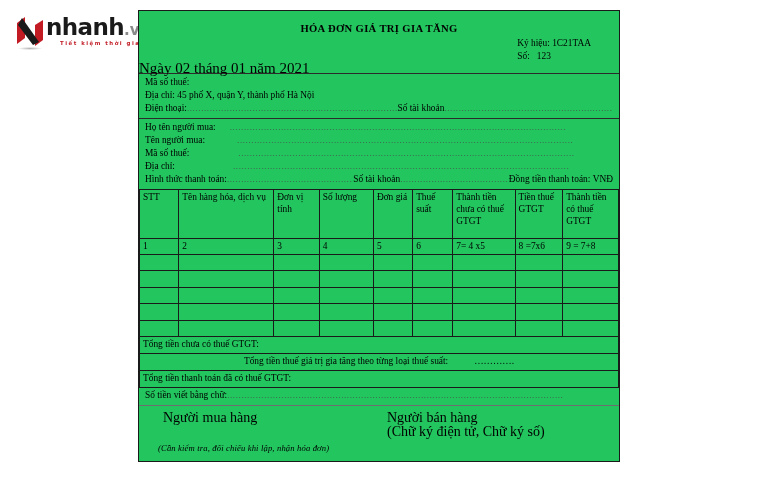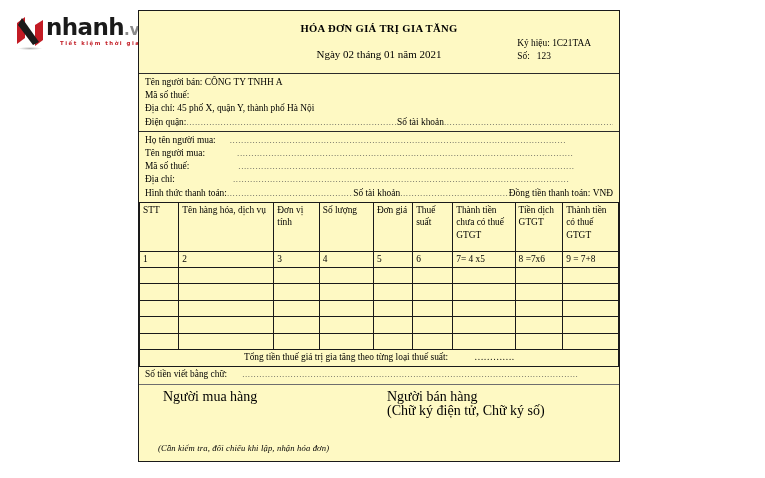--- a/index.html
+++ b/index.html
@@ -69,21 +69,21 @@
 
   
   #invoice-sheet {
     position: absolute;
     left: 138px;
     top: 10px;
     width: 482px;
     height: 452px;
     border: 1px solid #1a1a1a;
     box-sizing: border-box;
-    background: #fef9c3;
+    background: #22c55e;
     font-size: 9.4px;
     line-height: 1.32;
   }
 
   
   #invoice-header {
     position: relative;
     height: 62px;
   }
   #invoice-title {
@@ -95,23 +95,23 @@
   }
   #invoice-serial-block {
     position: absolute;
     right: 28px;
     top: 26px;
     font-size: 9.4px;
     line-height: 1.38;
     white-space: pre;
   }
   #invoice-date {
-    text-align: center;
-    font-size: 11px;
-    margin-top: 11px;
+    text-align: left;
+    font-size: 15px;
+    margin-top: 23px;
   }
 
   .hrule {
     border: 0;
     border-top: 1px solid #2b2b2b;
     margin: 0;
   }
   .hrule-thin {
     border: 0;
     border-top: 1px solid #6e6e6e;
@@ -199,21 +199,20 @@
   #amount-words-row {
     padding: 1px 6px 2px 6px;
     position: relative;
     height: 14px;
   }
   #amount-words-line {
     display: flex;
     align-items: baseline;
     font-size: 9.4px;
     line-height: 13px;
-    gap: 15px;
   }
 
   
   #signature-area {
     position: relative;
     height: 78px;
   }
   .sign-col {
     position: absolute;
     top: 5px;
@@ -254,34 +253,29 @@
   <div id="invoice-header">
     <div id="invoice-title">HÓA ĐƠN GIÁ TRỊ GIA TĂNG</div>
     <div id="invoice-serial-block">Ký hiệu: 1C21TAA
 Số:   123</div>
     <div id="invoice-date">Ngày 02 tháng 01 năm 2021</div>
   </div>
   <hr class="hrule">
 
   <div class="party-block">
     <div class="info-line">
-      <span class="info-label">Tên người bán:</span>
-      <span>&nbsp;</span>
-      <span>CÔNG TY TNHH A</span>
-    </div>
-    <div class="info-line">
       <span class="info-label">Mã số thuế:</span>
     </div>
     <div class="info-line">
       <span class="info-label">Địa chỉ:</span>
       <span>&nbsp;</span>
       <span>45 phố X, quận Y, thành phố Hà Nội</span>
     </div>
     <div class="info-line">
-      <span class="info-label">Điện quận:</span>
+      <span class="info-label">Điện thoại:</span>
       <span class="dots-fixed w-45">......................................................................................................................</span>
       <span class="trail">Số tài khoản</span>
       <span class="dots">......................................................................................................................</span>
     </div>
   </div>
   <hr class="hrule">
 
   <div class="party-block">
     <div class="info-line">
       <span class="info-label">Họ tên người mua:</span>
@@ -317,21 +311,21 @@
   <table id="goods-table">
     <thead>
       <tr>
         <th class="col-stt">STT</th>
         <th class="col-name">Tên hàng hóa, dịch vụ</th>
         <th class="col-unit">Đơn vị tính</th>
         <th class="col-qty">Số lượng</th>
         <th class="col-price">Đơn giá</th>
         <th class="col-rate">Thuế suất</th>
         <th class="col-amount">Thành tiền chưa có thuế GTGT</th>
-        <th class="col-vat">Tiền dịch GTGT</th>
+        <th class="col-vat">Tiền thuế GTGT</th>
         <th class="col-total">Thành tiền có thuế GTGT</th>
       </tr>
     </thead>
     <tbody>
       <tr class="num-row">
         <td>1</td>
         <td>2</td>
         <td>3</td>
         <td>4</td>
         <td>5</td>
@@ -393,28 +387,34 @@
           <td class="col-qty">&nbsp;</td>
           <td class="col-price">&nbsp;</td>
           <td class="col-rate">&nbsp;</td>
           <td class="col-amount">&nbsp;</td>
           <td class="col-vat">&nbsp;</td>
           <td class="col-total">&nbsp;</td>
         </tr>
       </tbody>
     <tbody>
       <tr class="totals-row">
+        <td colspan="9">Tổng tiền chưa có thuế GTGT:</td>
+      </tr>
+      <tr class="totals-row">
         <td colspan="9">
           <span class="totals-inline">
             <span>Tổng tiền thuế giá trị gia tăng theo từng loại thuế suất:</span>
             <span class="totals-gap"></span>
             <span>………….</span>
           </span>
         </td>
       </tr>
+      <tr class="totals-row">
+        <td colspan="9">Tổng tiền thanh toán đã có thuế GTGT:</td>
+      </tr>
     </tbody>
   </table>
 
   <div id="amount-words-row">
     <div id="amount-words-line">
       <span class="info-label">Số tiền viết bằng chữ:</span>
       <span class="dots">......................................................................................................................</span>
     </div>
   </div>
   <hr class="hrule-thin">

